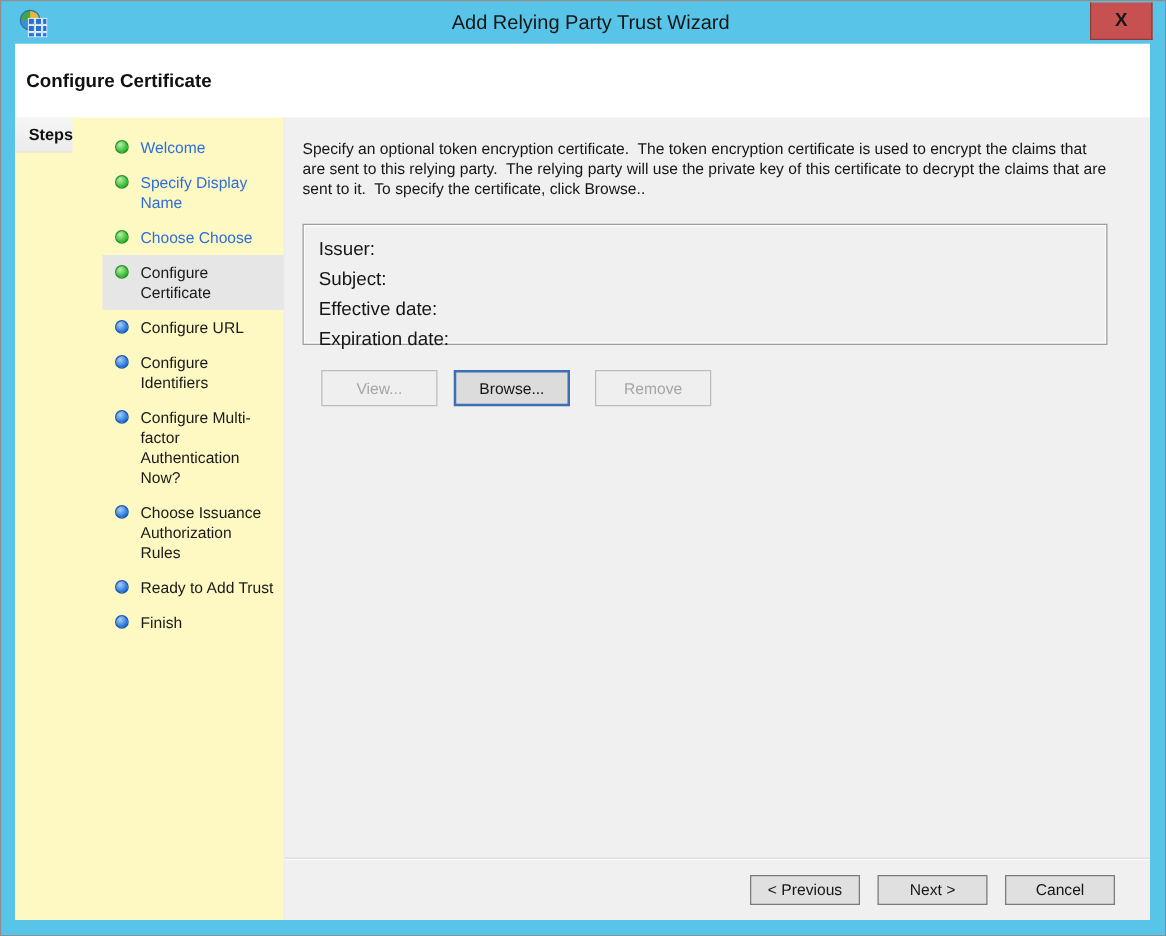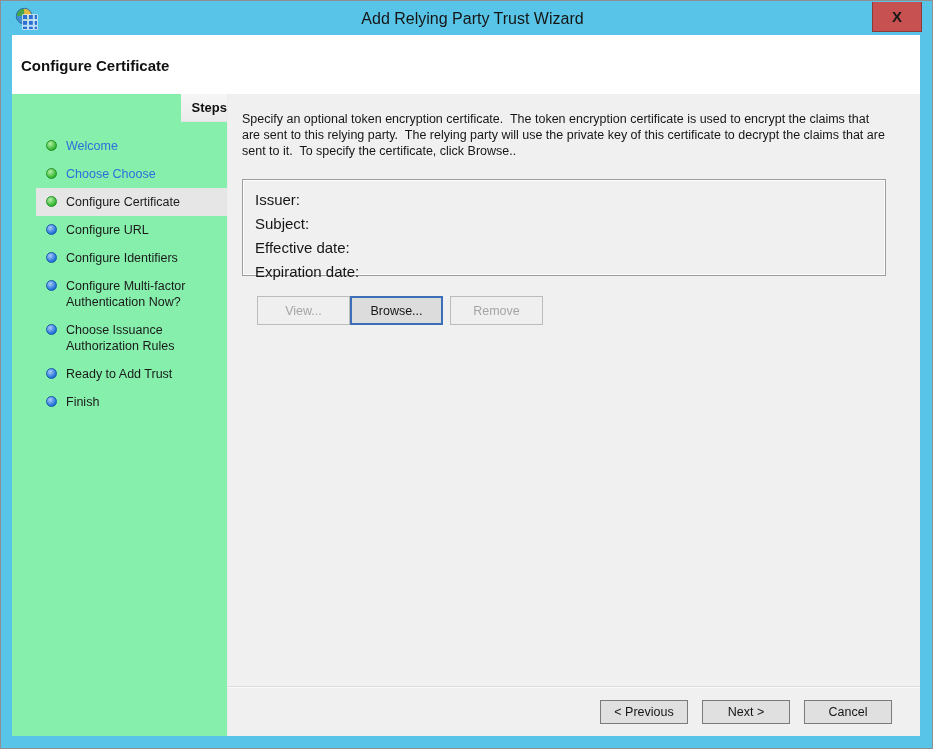--- a/index.html
+++ b/index.html
@@ -23,22 +23,22 @@
   
   .inner{position:absolute;left:11px;right:12px;top:34px;bottom:12px;background:#fff;overflow:hidden;}
 
   .page-header{position:relative;height:59px;background:#fff;}
   .page-header h1{margin:0;position:absolute;left:9px;top:50%;transform:translateY(-50%);
                   font-size:15px;font-weight:bold;color:#111;}
 
   .bodyarea{position:absolute;left:0;right:0;top:59px;bottom:0;display:flex;}
 
   
-  .sidebar{width:216px;background:#86efac;border-right:1px solid #ececec;flex:none;
-           display:flex;flex-direction:column;align-items:flex-end;}
+  .sidebar{width:216px;background:#fef9c3;border-right:1px solid #ececec;flex:none;
+           display:flex;flex-direction:row;}
   .steps-heading{height:28px;flex:none;background:linear-gradient(#f6f6f6,#ebebeb);
                  border-bottom:1px solid #e2e2e2;display:flex;align-items:center;
                  padding-left:11px;font-size:13px;font-weight:bold;color:#111;}
   .steps{padding-top:10px;margin-left:24px;}
   .step{display:flex;align-items:flex-start;gap:9px;padding:6px 8px 6px 10px;
         font-size:12.5px;line-height:16px;color:#1a1a1a;}
   .step .bullet{width:11px;height:11px;border-radius:50%;margin-top:2px;flex:none;}
   .step.done .bullet{background:radial-gradient(circle at 35% 30%, #b6efa6, #2DB52D 72%);
                      border:1px solid #249124;}
   .step.pending .bullet{background:radial-gradient(circle at 35% 30%, #a9cdf7, #1E6FD8 72%);
@@ -47,21 +47,21 @@
   .step.link .step-label{color:#2E6EDB;}
   .step.current{background:#e6e6e6;}
 
   
   .content{flex:1;background:#F0F0F0;position:relative;}
   .description{margin:17px 30px 0 14px;font-size:12.5px;line-height:16px;color:#161616;
                white-space:pre-wrap;}
   .cert-box{margin:20px 34px 0 14px;height:97px;border:1px solid #9d9d9d;
             box-shadow:inset 0 0 0 1px #fdfdfd;padding:7px 0 0 12px;}
   .cert-field{height:24px;font-size:15px;color:#161616;display:flex;gap:6px;align-items:center;}
-  .actions{margin:20px 8px 0 29px;display:flex;align-items:center;}
+  .actions{margin:20px 8px 0 29px;display:flex;gap:13px;align-items:center;}
   .btn{height:29px;width:93px;font-size:12.5px;font-family:inherit;color:#161616;
        display:flex;align-items:center;justify-content:center;cursor:pointer;
        background:#e1e1e1;border:1px solid #8f8f8f;}
   .actions .btn.focused{background:#dcdcdc;border:2px solid #3D6FB8;}
   .btn.disabled{background:#efefef;border:1px solid #bcbcbc;color:#a5a5a5;cursor:default;}
   .actions .btn:nth-child(3){margin-left:7px;}
 
   
   .footer{position:absolute;left:0;right:0;bottom:0;height:50px;
           border-top:1px solid #dcdcdc;box-shadow:inset 0 1px 0 #fafafa;
@@ -106,20 +106,24 @@
     </div>
 
     <div class="bodyarea">
 
       <div class="sidebar">
         <div class="steps-heading">Steps</div>
         <div class="steps">
           <div class="step done link">
             <span class="bullet"></span>
             <span class="step-label">Welcome</span>
+          </div>
+          <div class="step done link">
+            <span class="bullet"></span>
+            <span class="step-label">Specify Display Name</span>
           </div>
           <div class="step done link">
             <span class="bullet"></span>
             <span class="step-label">Choose Choose</span>
           </div>
           <div class="step done current">
             <span class="bullet"></span>
             <span class="step-label">Configure Certificate</span>
           </div>
           <div class="step pending">

